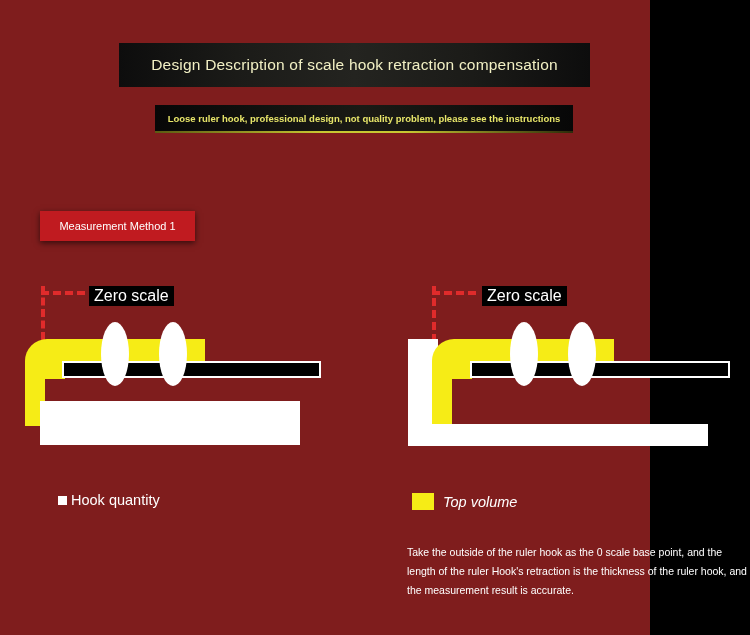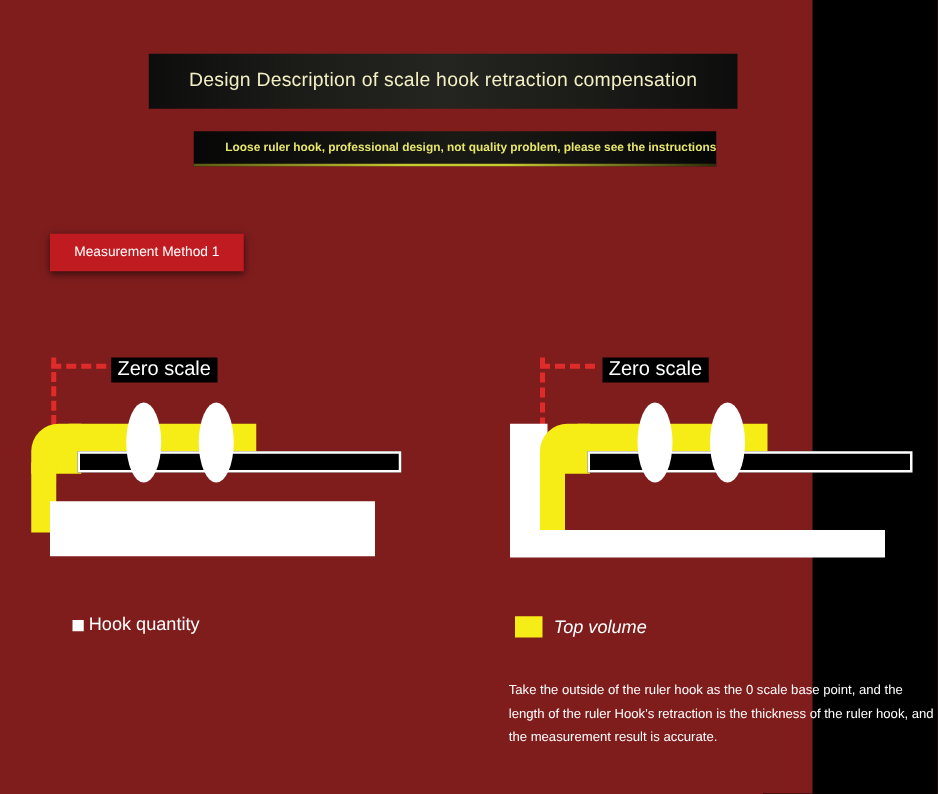--- a/index.html
+++ b/index.html
@@ -42,21 +42,21 @@
   }
 
   .subtitle-band {
     position: absolute;
     left: 155px;
     top: 105px;
     width: 418px;
     height: 26px;
     display: flex;
     align-items: center;
-    justify-content: flex-end;
+    justify-content: center;
     border-bottom: 2px solid;
     border-image: linear-gradient(to right, #5a5a12 0%, #c8c832 40%, #c8c832 60%, #2a2a0a 100%) 1;
     background: linear-gradient(to right, #070707 0%, #131310 30%, #1a1a15 50%, #131310 70%, #070707 100%);
   }
   .subtitle-text {
     font-size: 9.5px;
     font-weight: bold;
     color: #e8e66a;
     white-space: nowrap;
   }
@@ -70,21 +70,21 @@
     align-items: center;
     justify-content: center;
     box-shadow: 0 2px 6px rgba(0,0,0,.6);
   }
   .method-tag span {
     font-size: 11px;
     color: #ffffff;
     padding: 0 13px;
     white-space: nowrap;
   }
-  #method1-tag { left: 40px; top: 187px; width: 155px; }
+  #method1-tag { left: 40px; top: 211px; width: 155px; }
   #method2-tag { left: 429px; top: 197px; width: 155px; }
 
   
   .zero-label {
     position: absolute;
     font-size: 16px;
     color: #ffffff;
     background: #000000;
     padding: 1px 5px;
     white-space: nowrap;

